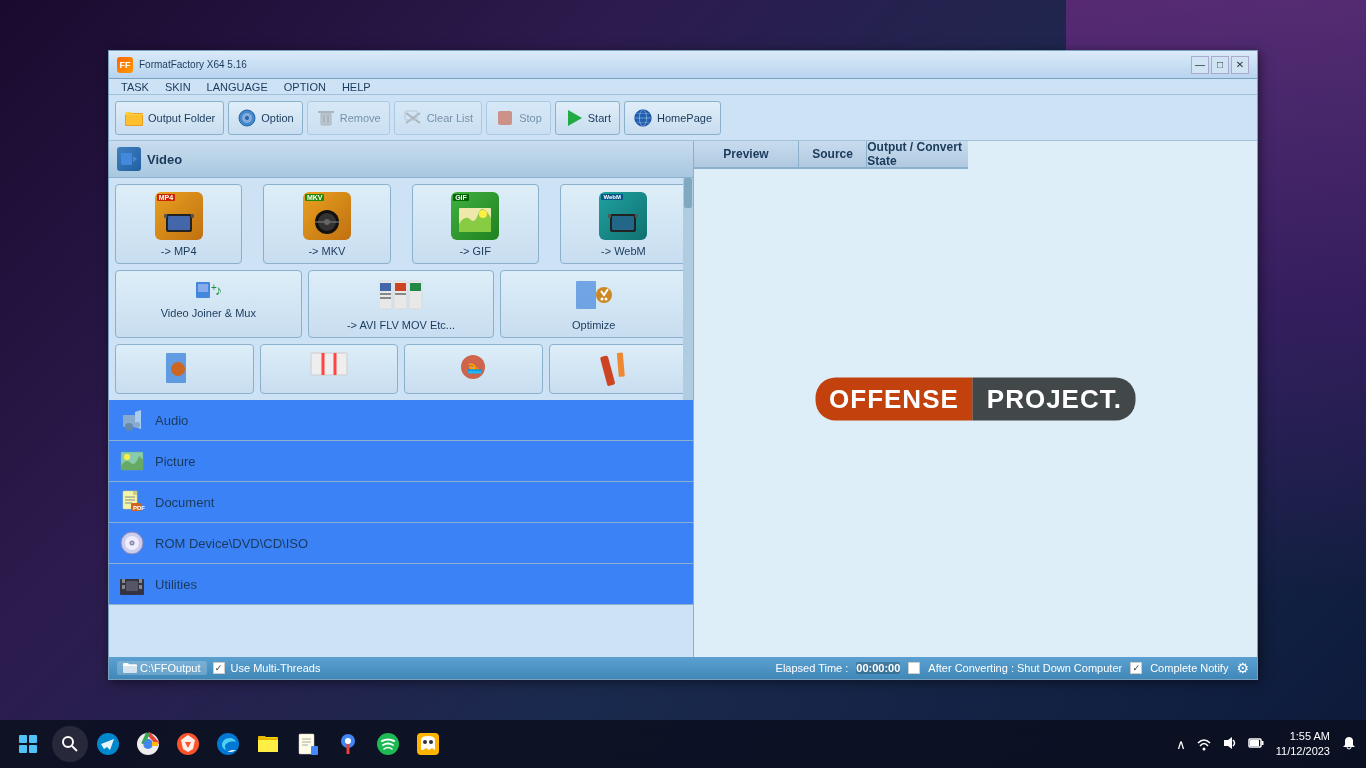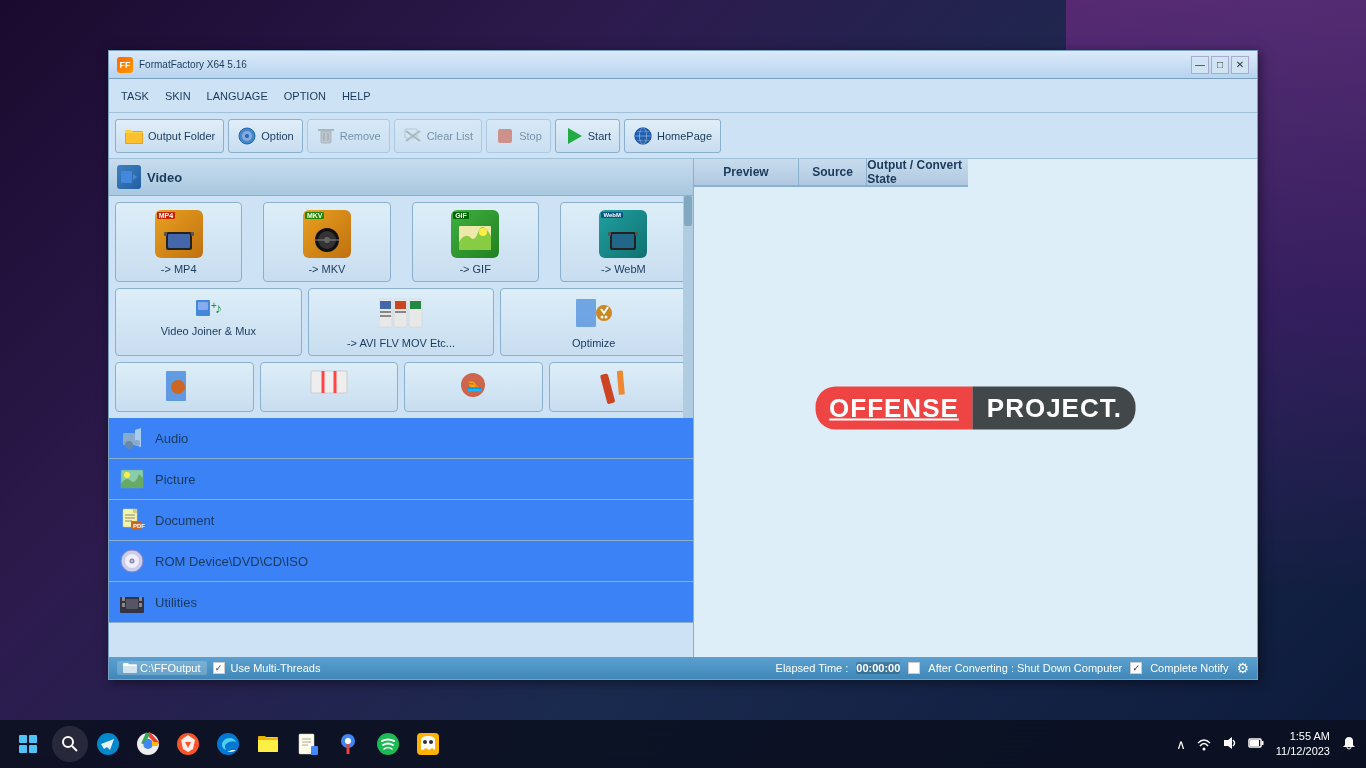--- a/index.html
+++ b/index.html
@@ -73,21 +73,21 @@
       font-size: 10px;
       cursor: pointer;
       color: #333;
       border: 1px solid #aac;
       background: #d0e4f4;
     }
 
     
     #menu-bar {
       background: #cde3f5;
-      height: 34px;
+      height: 16px;
       display: flex;
       align-items: center;
       padding: 0 4px;
       border-bottom: 1px solid #a0c0d8;
     }
     .menu-item {
       padding: 2px 8px;
       font-size: 11px;
       color: #1a3a5c;
       cursor: pointer;
@@ -323,28 +323,27 @@
       left: 50%;
       top: 50%;
       transform: translate(-50%, -50%);
       display: flex;
       align-items: center;
       gap: 0;
       pointer-events: none;
       z-index: 10;
     }
     #watermark-offense {
-      background: #ef4444;
+      background: #c2410c;
       color: white;
       font-size: 26px;
       font-weight: 900;
       padding: 6px 14px;
       border-radius: 20px 0 0 20px;
       letter-spacing: 1px;
-      text-decoration: underline;
     }
     #watermark-project {
       background: rgba(0,0,0,0.7);
       color: white;
       font-size: 26px;
       font-weight: 900;
       padding: 6px 14px;
       border-radius: 0 20px 20px 0;
       letter-spacing: 1px;
     }

